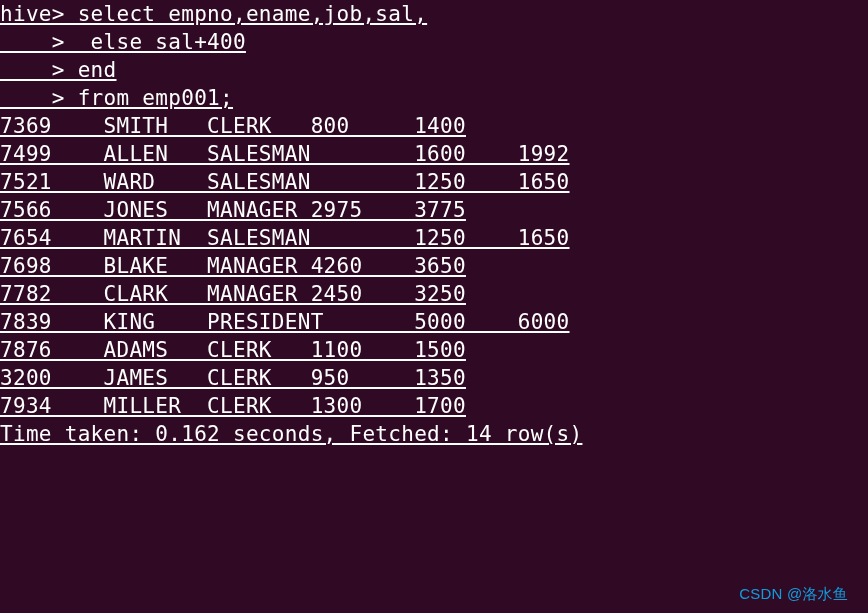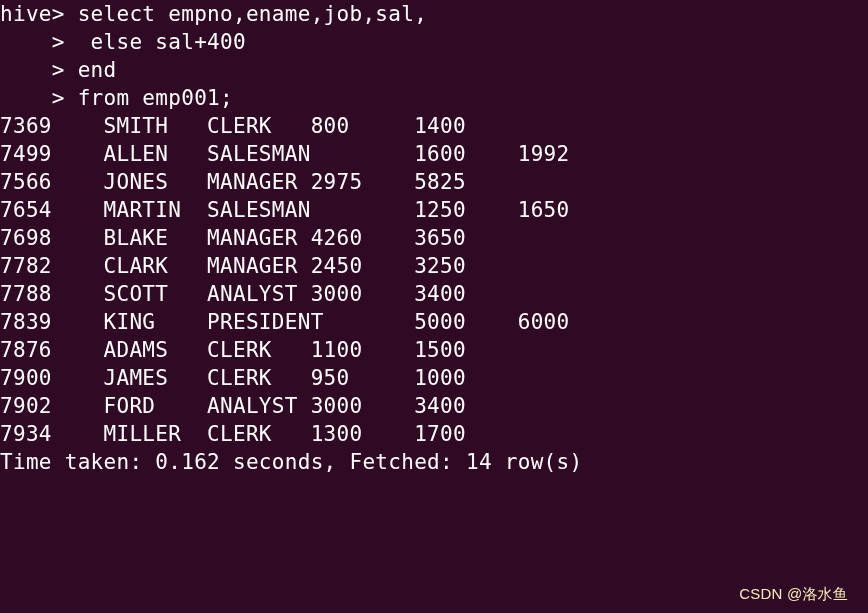--- a/index.html
+++ b/index.html
@@ -27,53 +27,53 @@
     width: 868px;
     padding: 0;
   }
   .line {
     display: block;
     white-space: pre;
     height: 28px;
     line-height: 28px;
     letter-spacing: 0.30px;
     color: #ffffff;
+    text-decoration: underline;
   }
   .watermark {
     position: absolute;
     right: 20px;
     bottom: 10px;
     font-family: "Liberation Sans", sans-serif;
     font-size: 15px;
     line-height: 18px;
-    color: #fef9c3;
+    color: #0ea5e9;
     letter-spacing: 0.2px;
     white-space: pre;
     opacity: 0.95;
   }
 </style>
 </head>
 <body>
 
 <div id="terminal">
   <div class="screen">
     <div id="output">
         <div class="line">hive&gt; select empno,ename,job,sal,</div>
         <div class="line">    &gt;  else sal+400</div>
         <div class="line">    &gt; end</div>
         <div class="line">    &gt; from emp001;</div>
         <div class="line">7369    SMITH   CLERK   800     1400</div>
         <div class="line">7499    ALLEN   SALESMAN        1600    1992</div>
-        <div class="line">7566    JONES   MANAGER 2975    5825</div>
+        <div class="line">7521    WARD    SALESMAN        1250    1650</div>
+        <div class="line">7566    JONES   MANAGER 2975    3775</div>
         <div class="line">7654    MARTIN  SALESMAN        1250    1650</div>
         <div class="line">7698    BLAKE   MANAGER 4260    3650</div>
         <div class="line">7782    CLARK   MANAGER 2450    3250</div>
-        <div class="line">7788    SCOTT   ANALYST 3000    3400</div>
         <div class="line">7839    KING    PRESIDENT       5000    6000</div>
         <div class="line">7876    ADAMS   CLERK   1100    1500</div>
-        <div class="line">7900    JAMES   CLERK   950     1000</div>
-        <div class="line">7902    FORD    ANALYST 3000    3400</div>
+        <div class="line">3200    JAMES   CLERK   950     1350</div>
         <div class="line">7934    MILLER  CLERK   1300    1700</div>
         <div class="line">Time taken: 0.162 seconds, Fetched: 14 row(s)</div>
       </div>
   </div>
   <div class="watermark">CSDN @洛水鱼</div>
 </div>
 
 </body></html>

